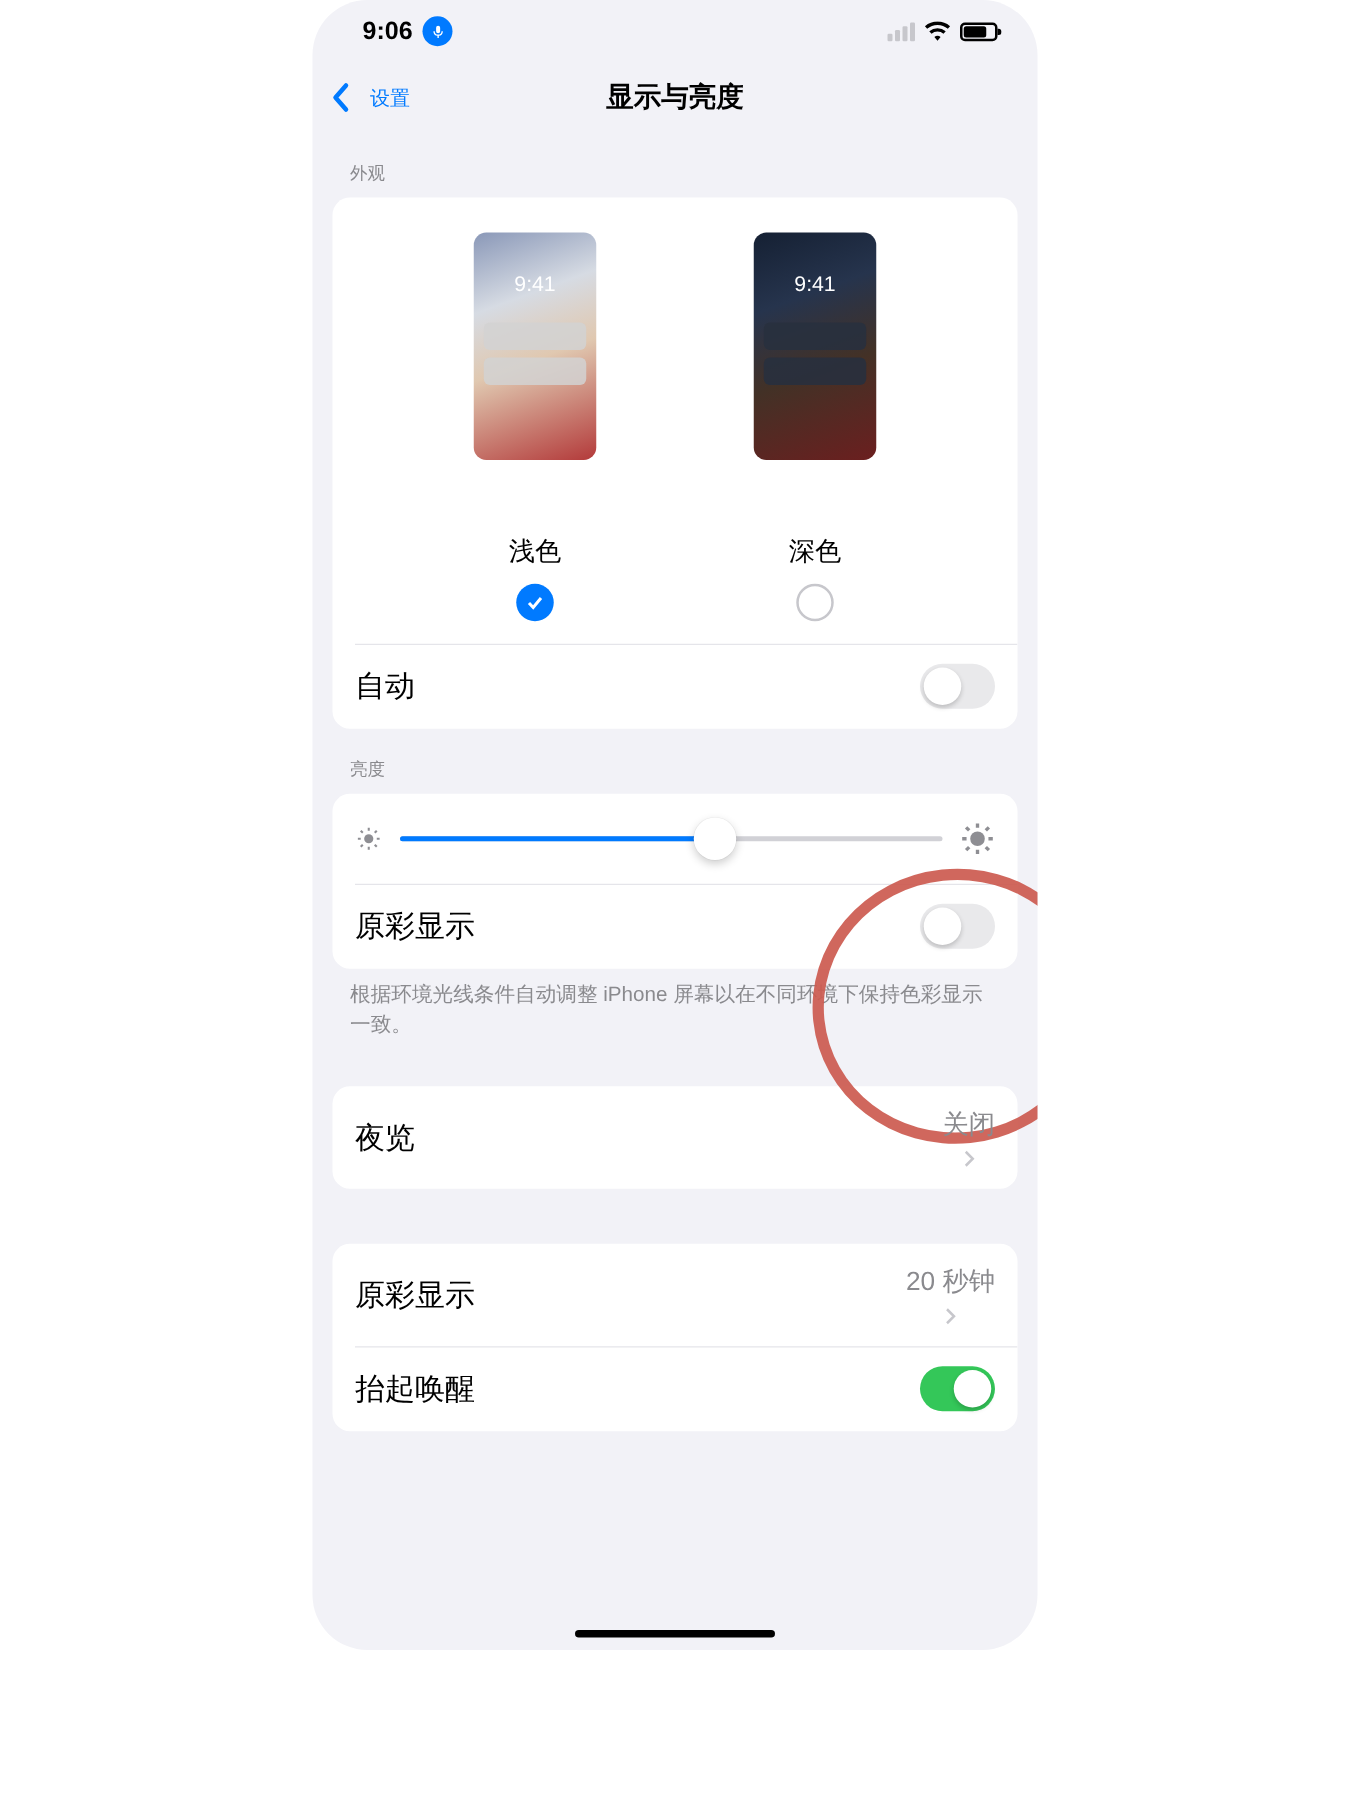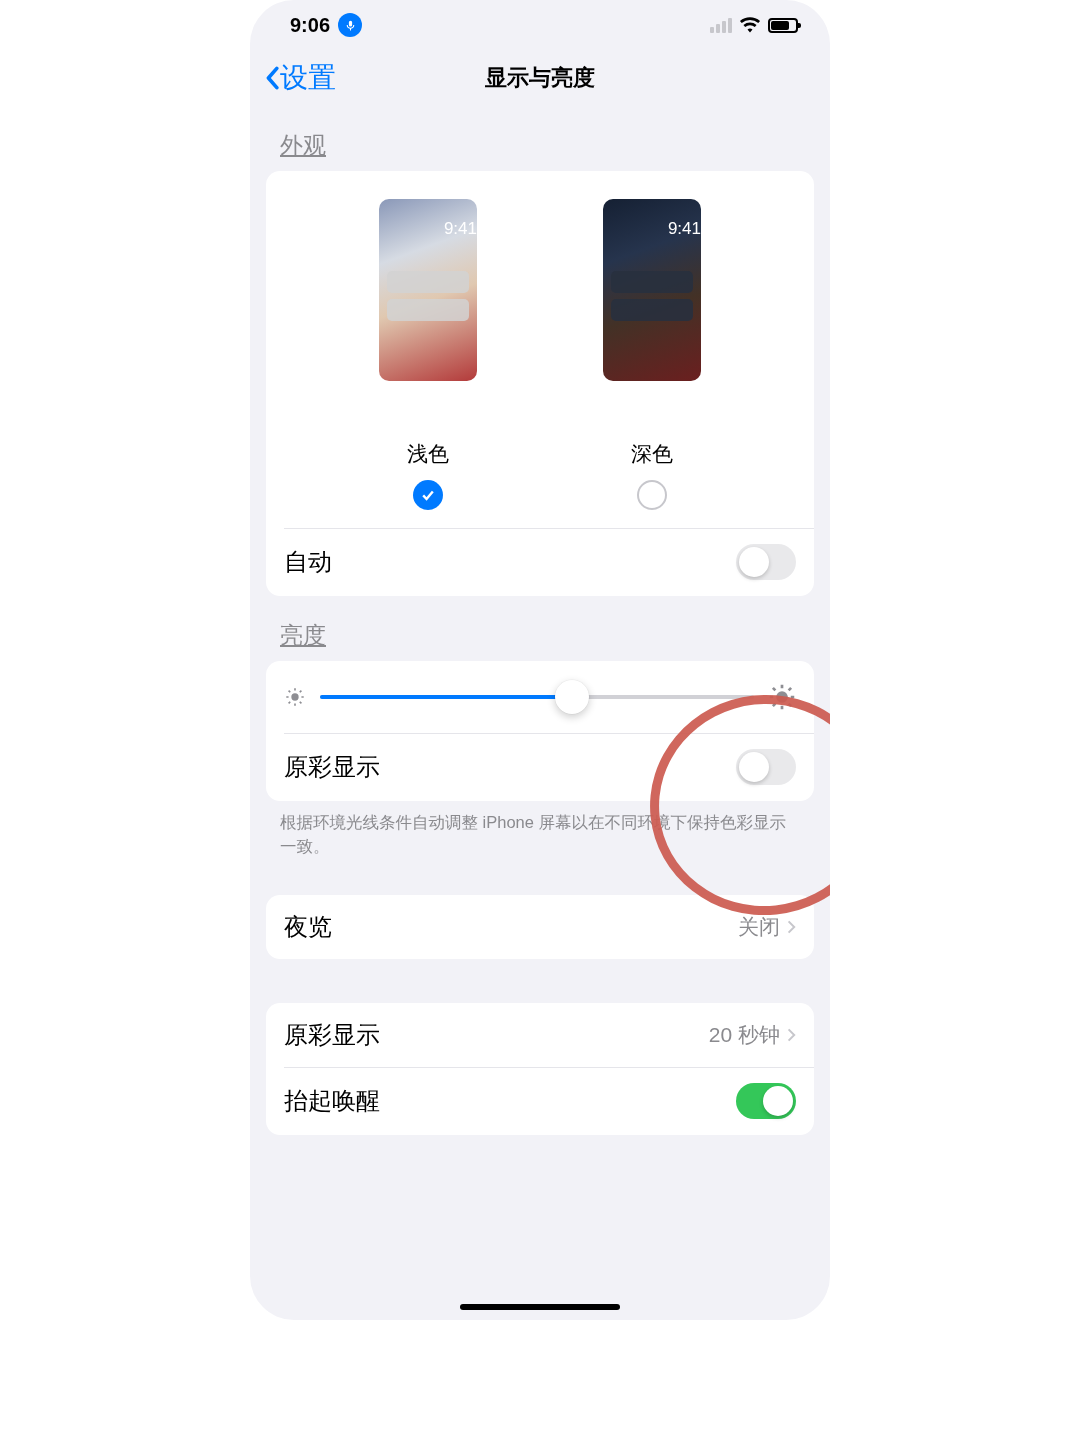--- a/index.html
+++ b/index.html
@@ -16,48 +16,48 @@
     .cell { display:flex; align-items:flex-end; gap:2px; }
     .cell span { width:4px; background:#c7c7cc; border-radius:1px; }
     .cell span:nth-child(1){height:6px} .cell span:nth-child(2){height:9px}
     .cell span:nth-child(3){height:12px} .cell span:nth-child(4){height:15px}
     .battery { width:30px; height:15px; border:2px solid #000; border-radius:4px; position:relative; }
     .battery::after { content:""; position:absolute; right:-5px; top:3px; width:3px; height:5px; background:#000; border-radius:0 2px 2px 0; }
     .battery .lvl { position:absolute; left:1px; top:1px; bottom:1px; width:70%; background:#000; border-radius:2px; }
 
     
     .nav { height:56px; display:flex; align-items:center; position:relative; padding:0 14px; }
-    .back { display:flex; align-items:center; color:#007aff; font-size:28px; gap:0; }
+    .back { display:flex; align-items:flex-end; color:#007aff; font-size:16px; gap:16px; }
     .back svg { width:16px; height:24px; }
     .title { position:absolute; left:0; right:0; text-align:center; font-size:22px; font-weight:600; color:#000; pointer-events:none; }
 
-    .section-header { font-size:23px; color:#8a8a8e; padding:24px 30px 10px;text-decoration:underline; }
+    .section-header { font-size:14px; color:#8a8a8e; padding:24px 30px 10px; }
     .group { background:#fff; border-radius:14px; margin:0 16px; overflow:hidden; }
 
     
     .appearance { display:flex; justify-content:center; gap:126px; padding:28px 0 18px; }
     .appe-item { display:flex; flex-direction:column; align-items:center; gap:12px; }
     .thumb { width:98px; height:182px; border-radius:10px; position:relative; overflow:hidden; }
     .thumb.light { background:linear-gradient(160deg,#8a98b8 0%,#d6dbe3 30%,#e0c8b0 55%,#b33a3a 100%); }
     .thumb.dark  { background:linear-gradient(160deg,#152033 0%,#26344d 30%,#433126 60%,#6b1f1f 100%); }
-    .thumb .tm { position:absolute; top:20px; left:0; right:0; text-align:right; color:#fff; font-size:17px; font-weight:500; }
+    .thumb .tm { position:absolute; top:32px; left:0; right:0; text-align:center; color:#fff; font-size:17px; font-weight:500; }
     .thumb .noti { position:absolute; left:8px; right:8px; height:22px; border-radius:5px; }
     .thumb.light .noti { background:rgba(210,210,210,.85); }
     .thumb.dark  .noti { background:rgba(40,48,62,.9); }
     .thumb .n1 { top:72px; } .thumb .n2 { top:100px; }
     .appe-label { font-size:21px; color:#000;margin-top:47px; }
     .radio { width:30px; height:30px; border-radius:50%; }
     .radio.on { background:#007aff; display:flex; align-items:center; justify-content:center; }
     .radio.on svg { width:16px; height:16px; fill:none; stroke:#fff; stroke-width:3; }
     .radio.off { border:2.5px solid #c7c7cc; }
 
     .row { display:flex; align-items:center; justify-content:space-between; padding:16px 18px; min-height:60px; position:relative; }
     .row + .row::before, .row.sep::before { content:""; position:absolute; top:0; left:18px; right:0; height:1px; background:#e5e5ea; }
     .row span.label { font-size:24px; color:#000; }
-    .row .val { font-size:21px; color:#8a8a8e; display:flex; align-items:center; gap:6px; }
+    .row .val { font-size:21px; color:#8a8a8e; display:flex; align-items:center; gap:6px;flex-direction:column; }
     .chev { width:10px; height:16px; }
     .chev path { stroke:#c7c7cc; stroke-width:2.5; fill:none; }
 
     .toggle { width:60px; height:36px; border-radius:18px; background:#e9e9eb; position:relative; }
     .toggle .knob { position:absolute; top:3px; width:30px; height:30px; border-radius:50%; background:#fff; box-shadow:0 2px 4px rgba(0,0,0,.2); left:3px; transition:.2s; }
     .toggle.on { background:#34c759; }
     .toggle.on .knob { left:27px; }
 
     
     .bright-row { display:flex; align-items:center; gap:14px; padding:20px 18px; }

